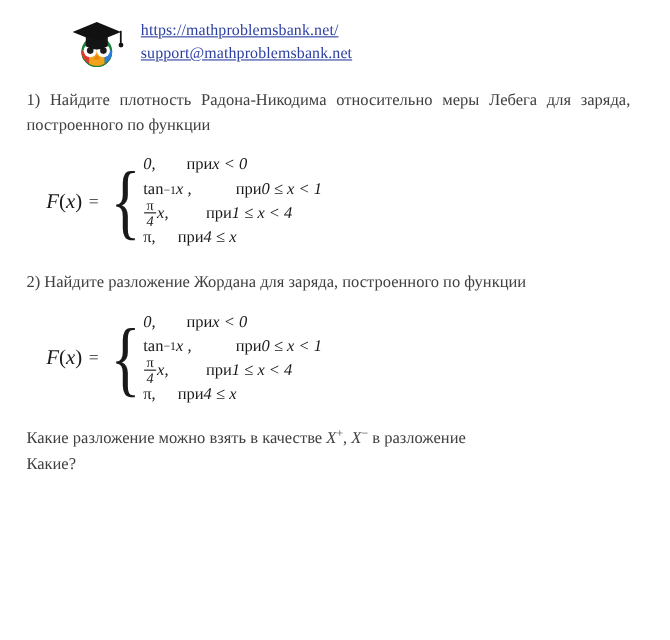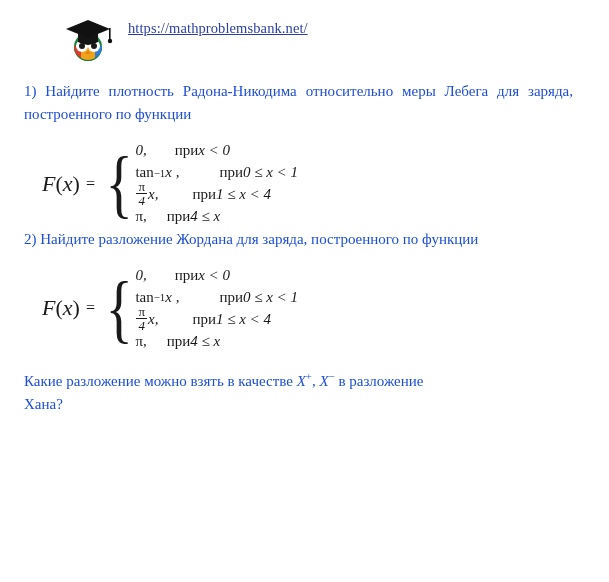--- a/index.html
+++ b/index.html
@@ -48,39 +48,39 @@
     font-family: "Liberation Serif", serif;
     font-size: 14.5px;
     letter-spacing: 0.1px;
   }
 
   
   .para {
     font-size: 15px;
     line-height: 1.52;
     margin: 0 0 4px 0;
-    color: #1d4ed8;
+    color: #404040;
   }
   .para.justify {
     text-align: justify;
     text-align-last: left;
   }
   .q1 { margin-top: 14px; }
-  .q2 { }
+  .q2 { margin-top: 18px; }
   .q3 { margin-top: 16px; }
 
   .mathblock {
     margin: 14px 0 0 18px;
     display: flex;
     align-items: center;
     font-family: "Liberation Serif", serif;
   }
   .fx {
     font-style: italic;
-    font-size: 22px;
+    font-size: 19px;
     white-space: nowrap;
     padding-right: 4px;
   }
   .eq {
     font-style: normal;
     font-size: 16px;
     padding: 0 6px 0 2px;
   }
   .brace {
     font-size: 76px;
@@ -169,20 +169,21 @@
         <path d="M28 36 l-3 4 l6 0 z" fill="#e8860c"></path>
 
         <path d="M28 6 L50 15 L28 24 L6 15 Z" fill="#111111"></path>
         <path d="M18 19 L18 28 Q28 34 38 28 L38 19 L28 23 Z" fill="#141414"></path>
         <rect x="49" y="14" width="1.6" height="12" fill="#111111"></rect>
         <circle cx="50" cy="27" r="2.2" fill="#111111"></circle>
       </svg>
     </div>
     <div class="links">
       <a href="#">https://mathproblemsbank.net/</a>
+      <a href="#">support@mathproblemsbank.net</a>
     </div>
   </div>
 
   <p class="para justify q1">1)  Найдите  плотность  Радона-Никодима  относительно  меры Лебега для заряда, построенного по функции</p>
 
   <div class="mathblock">
     <span class="fx">
       <span>F</span><span class="upr">(</span><span>x</span><span class="upr">)</span>
     </span>
     <span class="eq">=</span>
@@ -258,16 +259,16 @@
         <span class="case-val upr">π,</span>
         <span class="gap-d"></span>
         <span class="case-cond">при </span>
           <span class="ital">4 ≤ x</span>
       </div>
     </div>
   </div>
 
   <p class="para q3">
     <span>Какие разложение можно взять в качестве </span><span class="ital">X</span><span class="sup">+</span><span>, </span><span class="ital">X</span><span class="sup">−</span><span> в разложение</span><br>
-    <span>Хана?</span>
+    <span>Какие?</span>
   </p>
 
 </div>
 
 </body></html>

